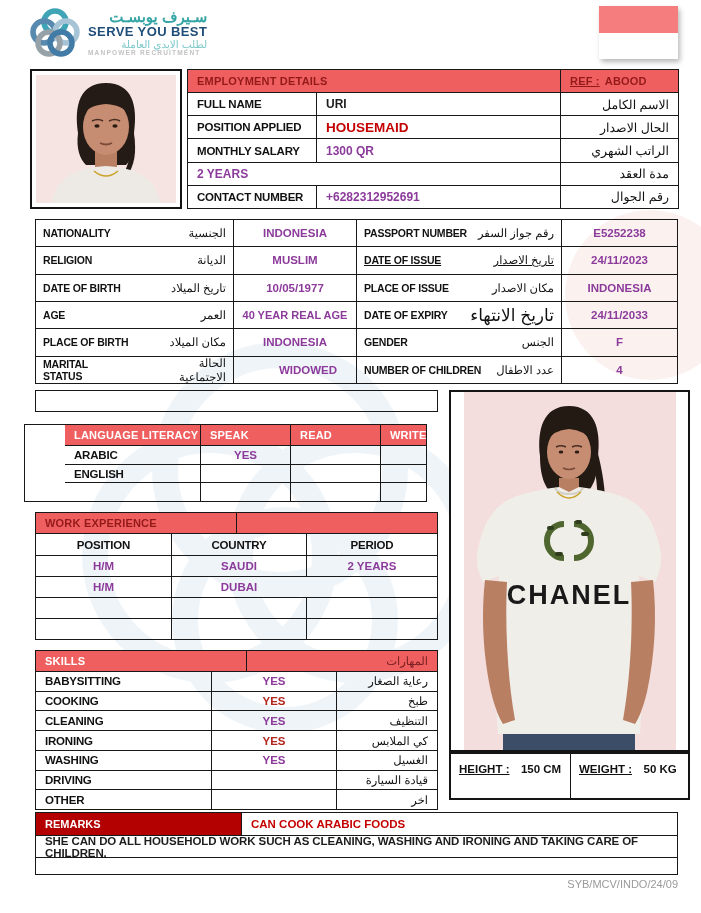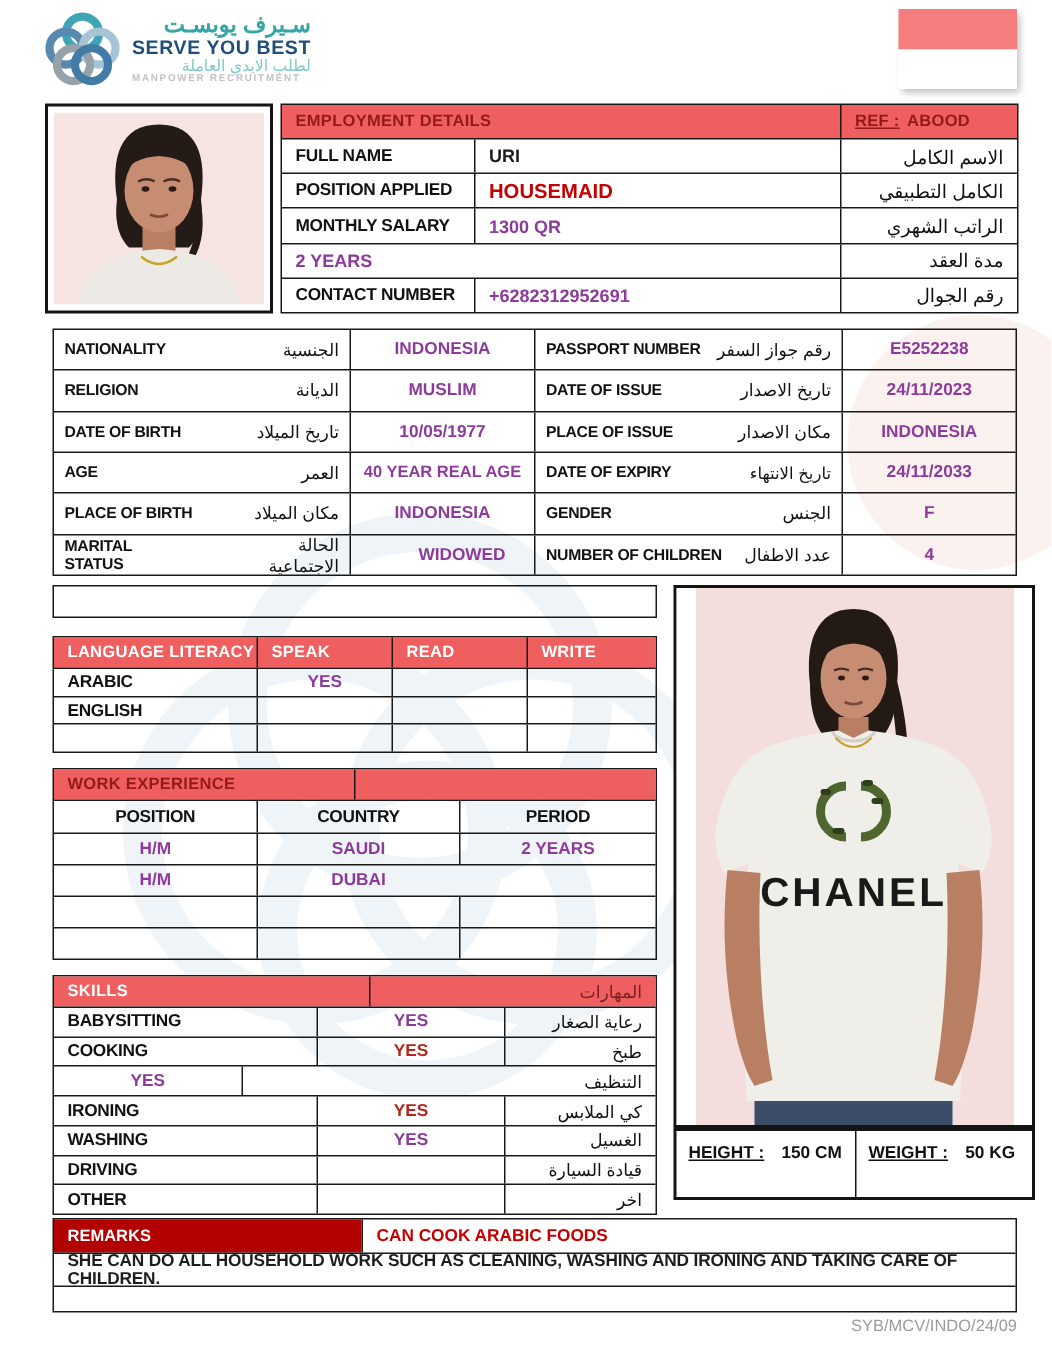--- a/index.html
+++ b/index.html
@@ -127,21 +127,21 @@
           </div>
       </div>
       <div class="tr">
         <div class="tc pad-l" style="width:128px;">
             <span class="lab">POSITION APPLIED</span>
           </div>
         <div class="tc pad-l" style="flex:1;">
             <span class="v-red">HOUSEMAID</span>
           </div>
         <div class="tc pad-r" style="width:118px;">
-            <span class="ar">الكامل التطبيقي</span>
+            <span class="ar">الحال الاصدار</span>
           </div>
       </div>
       <div class="tr">
         <div class="tc pad-l" style="width:128px;">
             <span class="lab">MONTHLY SALARY</span>
           </div>
         <div class="tc pad-l" style="flex:1;">
             <span class="v-purple">1300 QR</span>
           </div>
         <div class="tc pad-r" style="width:118px;">
@@ -188,21 +188,21 @@
           </div>
       </div>
       <div class="tr">
         <div class="tc spread" style="width:197px;">
             <span class="lab" style="font-size:10.5px;">RELIGION</span>
             <span class="ar" style="font-size:11.5px;">الديانة</span>
           </div>
         <div class="tc center" style="width:123px;">
             <span class="v-purple-s">MUSLIM</span>
           </div>
-        <div class="tc spread" style="width:205px;">
+        <div class="tc spread" style="width:205px;text-decoration:underline;">
             <span class="lab" style="font-size:10.5px;">DATE OF ISSUE</span>
             <span class="ar" style="font-size:11.5px;">تاريخ الاصدار</span>
           </div>
         <div class="tc center" style="flex:1;">
             <span class="v-purple-s">24/11/2023</span>
           </div>
       </div>
       <div class="tr">
         <div class="tc spread" style="width:197px;">
             <span class="lab" style="font-size:10.5px;">DATE OF BIRTH</span>
@@ -222,21 +222,21 @@
       <div class="tr">
         <div class="tc spread" style="width:197px;">
             <span class="lab" style="font-size:10.5px;">AGE</span>
             <span class="ar" style="font-size:11.5px;">العمر</span>
           </div>
         <div class="tc center" style="width:123px;">
             <span class="v-purple-s" style="font-size:11px;">40 YEAR REAL AGE</span>
           </div>
         <div class="tc spread" style="width:205px;">
             <span class="lab" style="font-size:10.5px;">DATE OF EXPIRY</span>
-            <span class="ar" style="font-size:11px;">تاريخ الانتهاء</span>
+            <span class="ar" style="font-size:17px;">تاريخ الانتهاء</span>
           </div>
         <div class="tc center" style="flex:1;">
             <span class="v-purple-s">24/11/2033</span>
           </div>
       </div>
       <div class="tr">
         <div class="tc spread" style="width:197px;">
             <span class="lab" style="font-size:10.5px;">PLACE OF BIRTH</span>
             <span class="ar" style="font-size:11.5px;">مكان الميلاد</span>
           </div>
@@ -271,21 +271,21 @@
 
     <div class="tbl" style="left:35px;top:390px;width:403px;height:22px;flex-direction:column;gap:40px;">
       <div class="tc bar pad-l" style="width:205px;">
         <span class="bar-text">EDUCATION LEVEL</span>
       </div>
       <div class="tc pad-r" style="flex:1;">
         <span class="v-purple">PRIMARY</span>
       </div>
     </div>
 
-    <div class="tbl" style="left:35px;top:424px;width:403px;height:78px;">
+    <div class="tbl" style="left:24px;top:424px;width:403px;height:78px;padding-left:40px;">
       <div class="tr bar" style="flex:0 0 20px;">
         <div class="tc pad-l" style="width:135px;">
             <span class="bar-text-light">LANGUAGE LITERACY</span>
           </div>
         <div class="tc pad-l" style="width:90px;">
             <span class="bar-text-light">SPEAK</span>
           </div>
         <div class="tc pad-l" style="width:90px;">
             <span class="bar-text-light">READ</span>
           </div>
@@ -423,20 +423,23 @@
             <span class="lab">COOKING</span>
           </div>
         <div class="tc center" style="width:125px;">
             <span class="v-red-s">YES</span>
           </div>
         <div class="tc pad-r" style="flex:1;">
             <span class="ar" style="font-size:11.5px;">طبخ</span>
           </div>
       </div>
       <div class="tr">
+        <div class="tc pad-l" style="width:175px;">
+            <span class="lab">CLEANING</span>
+          </div>
         <div class="tc center" style="width:125px;">
             <span class="v-purple-s">YES</span>
           </div>
         <div class="tc pad-r" style="flex:1;">
             <span class="ar" style="font-size:11.5px;">التنظيف</span>
           </div>
       </div>
       <div class="tr">
         <div class="tc pad-l" style="width:175px;">
             <span class="lab">IRONING</span>

